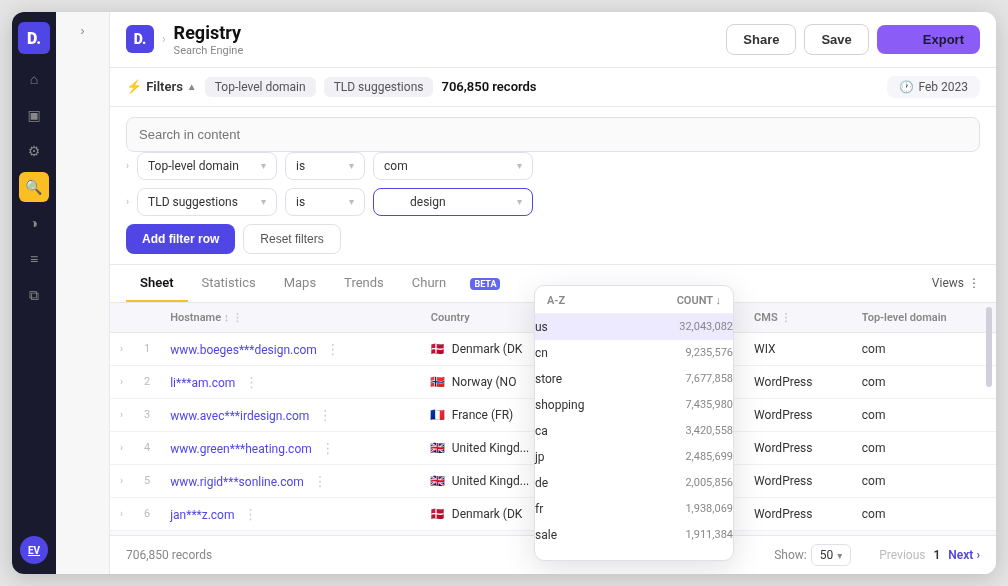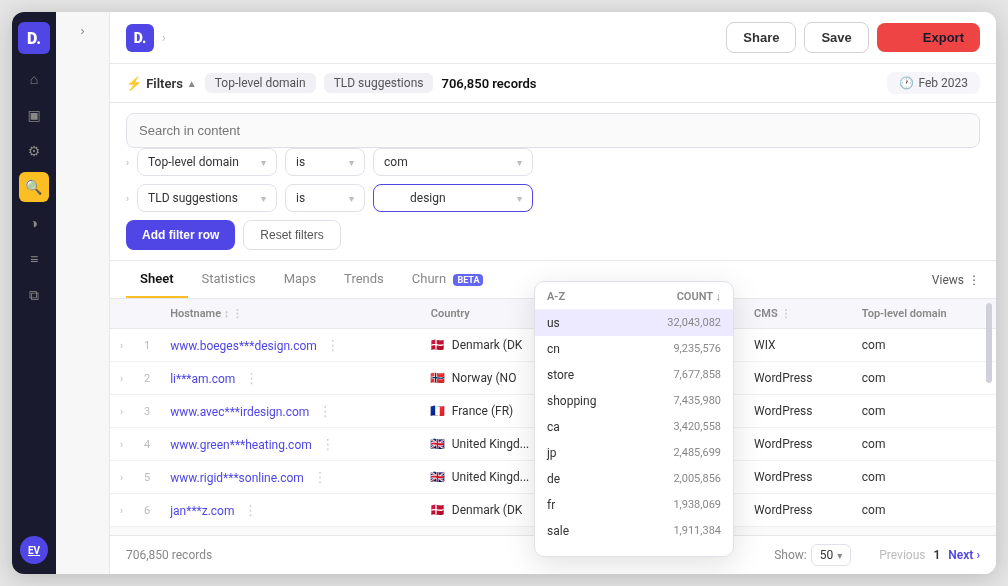--- a/index.html
+++ b/index.html
@@ -148,21 +148,21 @@
       font-weight: 600;
       cursor: pointer;
       border: none;
     }
     .btn-outline {
       background: #fff;
       border: 1.5px solid #d1d1d6;
       color: #333;
     }
     .btn-yellow {
-      background: #ef4444;
+      background: #8b5cf6;
       color: #1a1a2e;
       padding-left: 46px;
     }
     .btn-save {
       background: #fff;
       border: 1.5px solid #d1d1d6;
       color: #333;
     }
     
     .filter-bar {
@@ -313,21 +313,21 @@
       font-size: 11px;
       font-weight: 600;
       color: #888;
       display: flex;
       align-items: center;
       gap: 2px;
     }
     .dropdown-item {
       display: flex;
       justify-content: space-between;
-      padding: 6px 12px;
+      padding: 6px 0;
       font-size: 12px;
       color: #333;
       cursor: pointer;
     }
     .dropdown-item.selected { background: #ede9ff; }
     .dropdown-item-count {
       color: #888;
       font-size: 11px;
     }
     
@@ -352,21 +352,21 @@
       font-weight: 600;
       border-bottom: 2px solid #fbbf24;
     }
     .tab-badge {
       background: #6366f1;
       color: #fff;
       font-size: 9px;
       font-weight: 700;
       border-radius: 4px;
       padding: 1px 4px;
-      margin-left: 4px;
+      margin-left: 21px;
     }
     .tabs-spacer { flex: 1; }
     .views-btn {
       font-size: 12px;
       color: #555;
       cursor: pointer;
       display: flex;
       align-items: center;
       gap: 4px;
     }
@@ -474,20 +474,24 @@
   <div class="sidebar">
     <button class="sidebar-arrow">›</button>
     <div style="flex:1"></div>
   </div>
 
   <div class="main-content">
 
     <div class="header">
       <div class="header-logo">D.</div>
       <span class="header-chevron">›</span>
+      <div class="header-title-block">
+        <span class="header-title">Registry</span>
+        <span class="header-subtitle">Search Engine</span>
+      </div>
       <div class="header-spacer"></div>
       <button class="btn btn-outline">Share</button>
       <button class="btn btn-save">Save</button>
       <button class="btn btn-yellow">Export</button>
     </div>
 
     <div class="filter-bar">
       <div class="filter-label">
         <span>⚡</span>
         <span>Filters</span>

